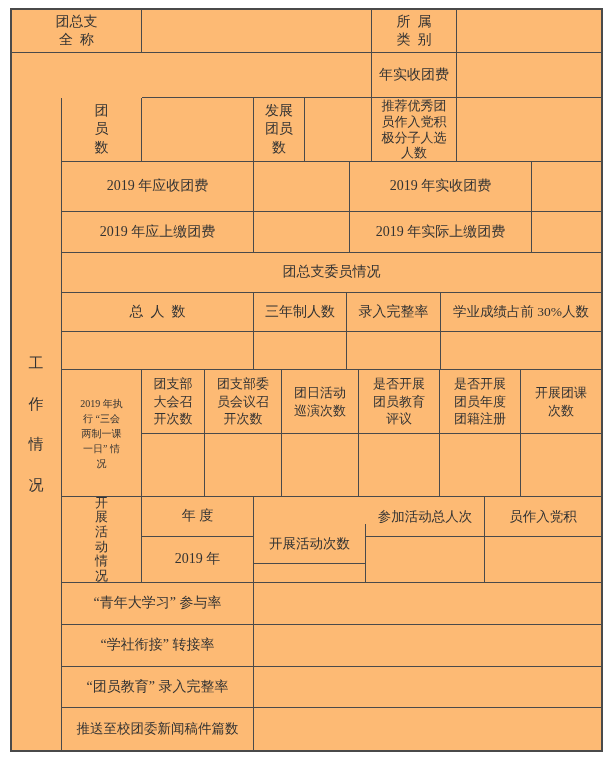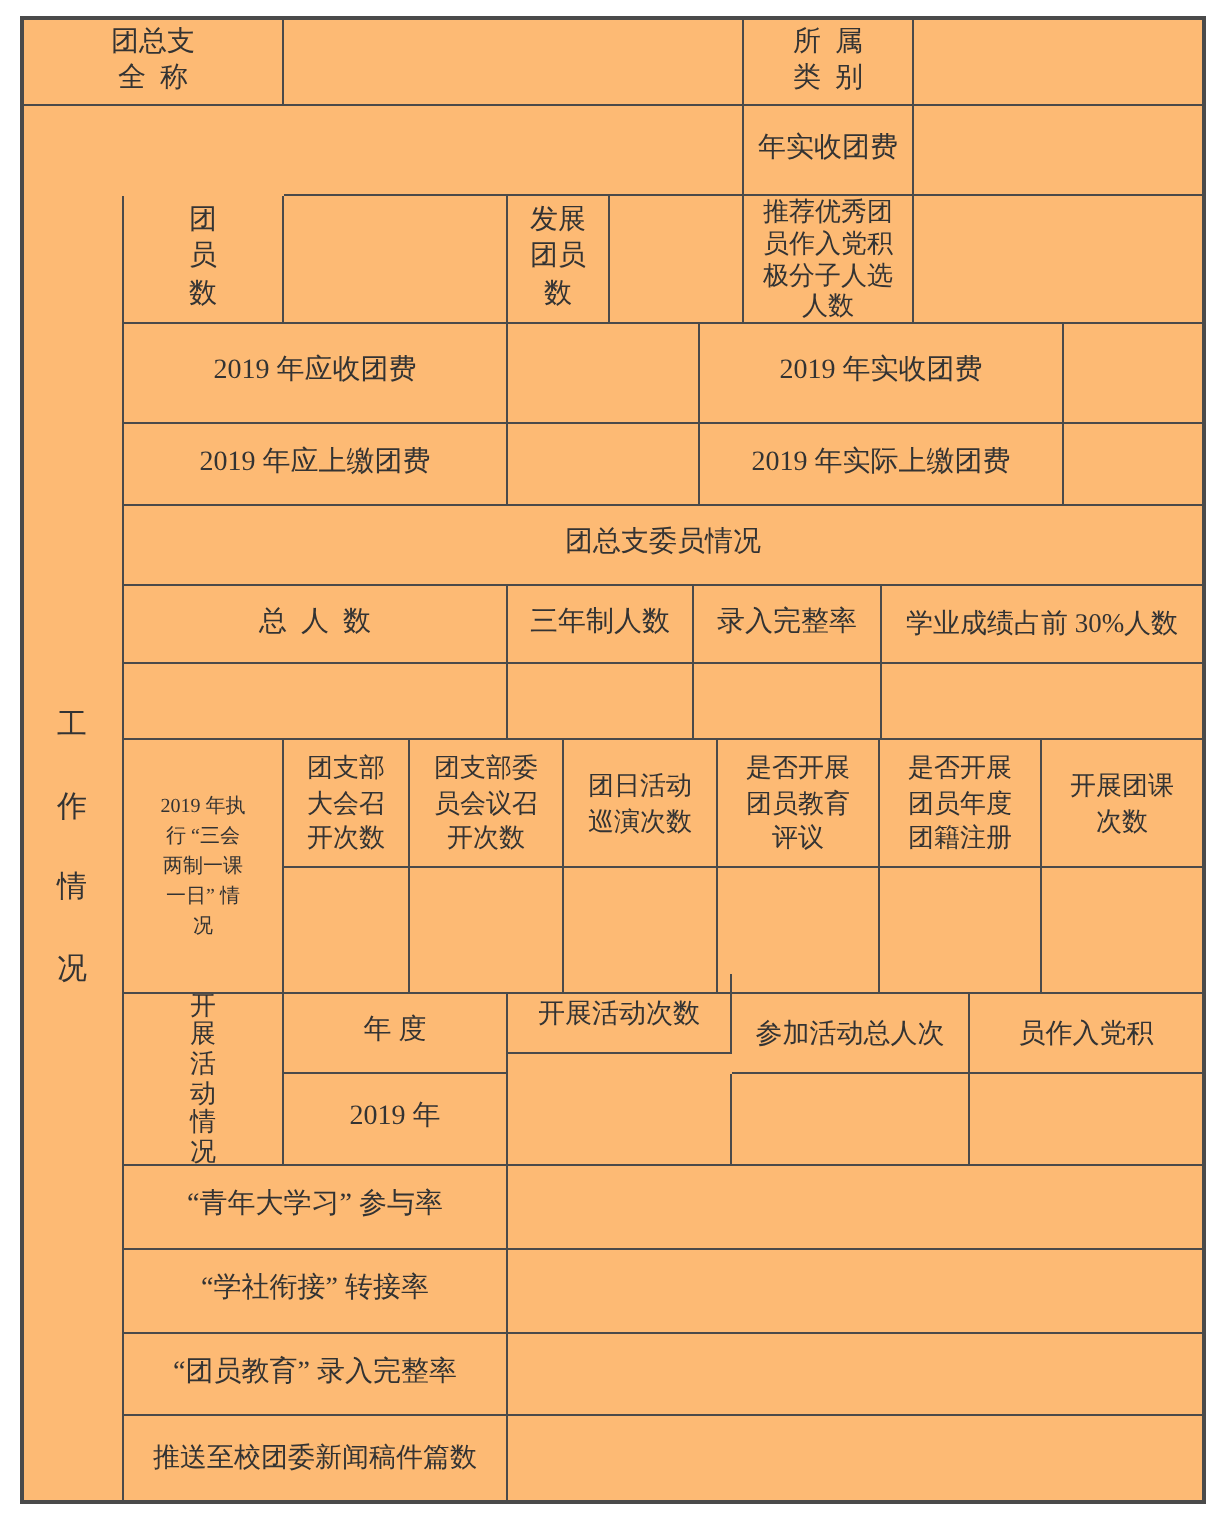--- a/index.html
+++ b/index.html
@@ -117,21 +117,21 @@
   <div class="cell er" style="left:509px;top:424px;width:80px;height:63px"></div>
 
   <div class="cell v6" style="left:50px;top:487px;width:80px;height:86px">开
 展
 活
 动
 情
 况</div>
 
   <div class="cell" style="left:130px;top:487px;width:112px;height:40px">年 度</div>
-  <div class="cell f135" style="left:242px;top:477px;width:112px;height:40px">开展活动次数</div>
+  <div class="cell f135" style="left:242px;top:514px;width:112px;height:40px">开展活动次数</div>
   <div class="cell f135" style="left:354px;top:487px;width:119px;height:40px">参加活动总人次</div>
   <div class="cell er f135" style="left:473px;top:487px;width:116px;height:40px">员作入党积</div>
 
   <div class="cell" style="left:130px;top:527px;width:112px;height:46px">2019 年</div>
   <div class="cell" style="left:242px;top:527px;width:112px;height:46px"></div>
   <div class="cell" style="left:354px;top:527px;width:119px;height:46px"></div>
   <div class="cell er" style="left:473px;top:527px;width:116px;height:46px"></div>
 
   <div class="cell" style="left:50px;top:573px;width:192px;height:42px">“青年大学习” 参与率</div>
   <div class="cell er" style="left:242px;top:573px;width:347px;height:42px"></div>

